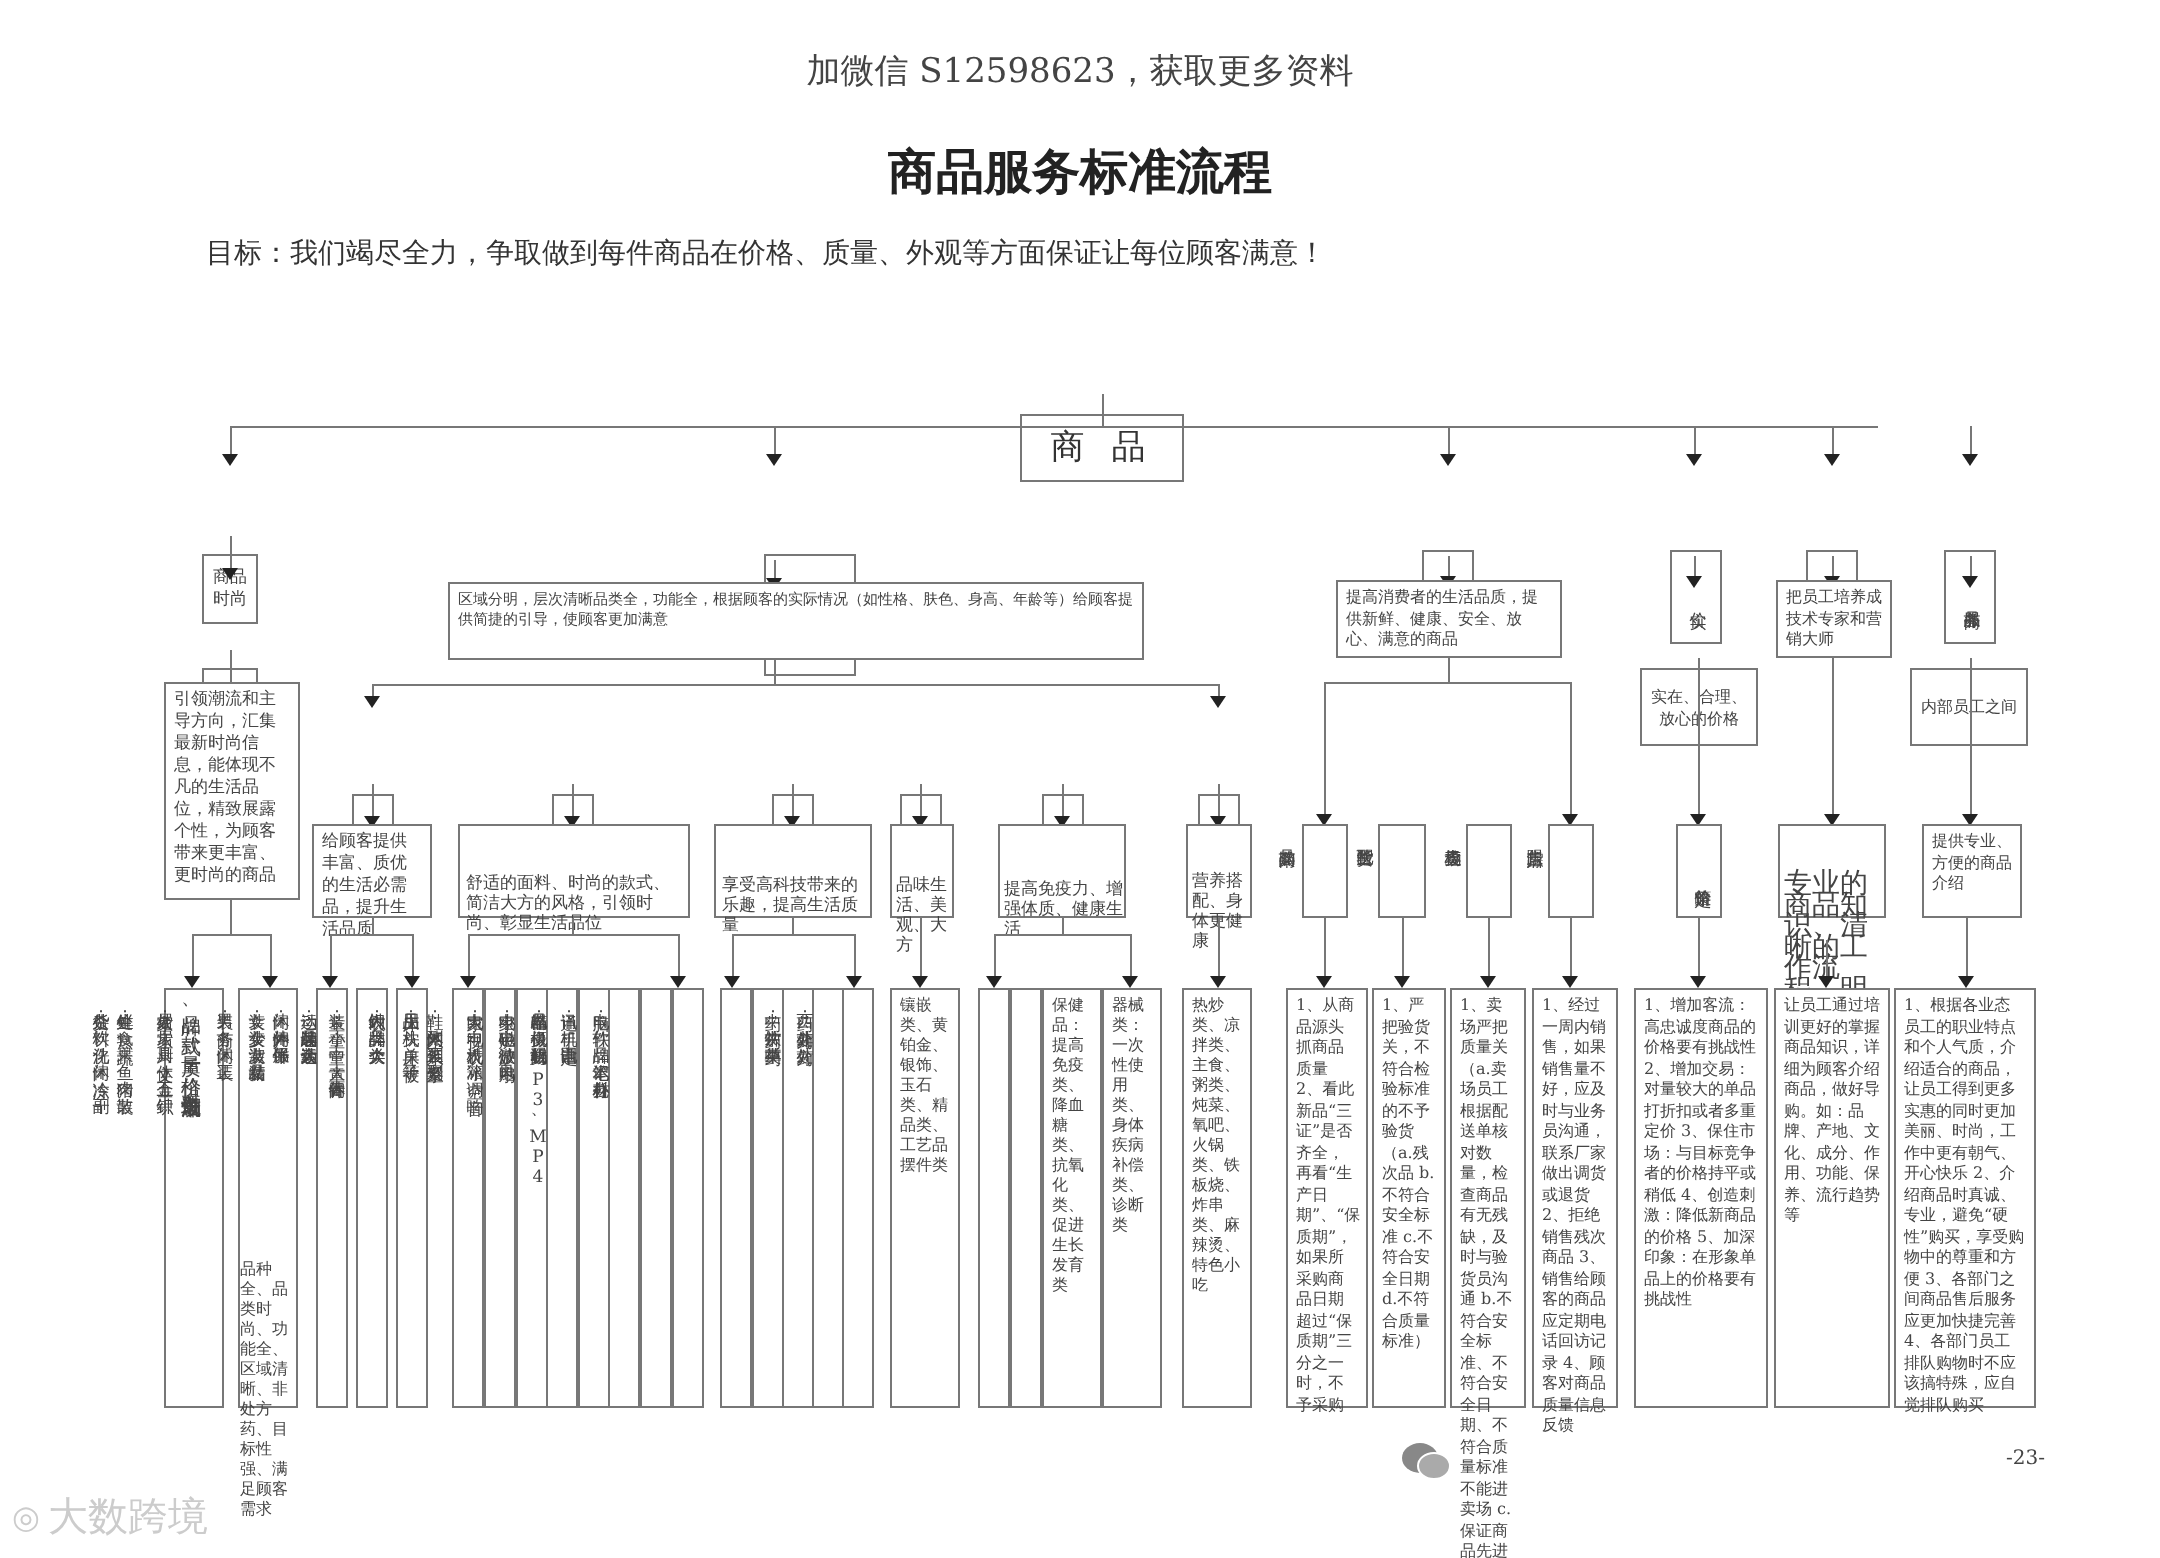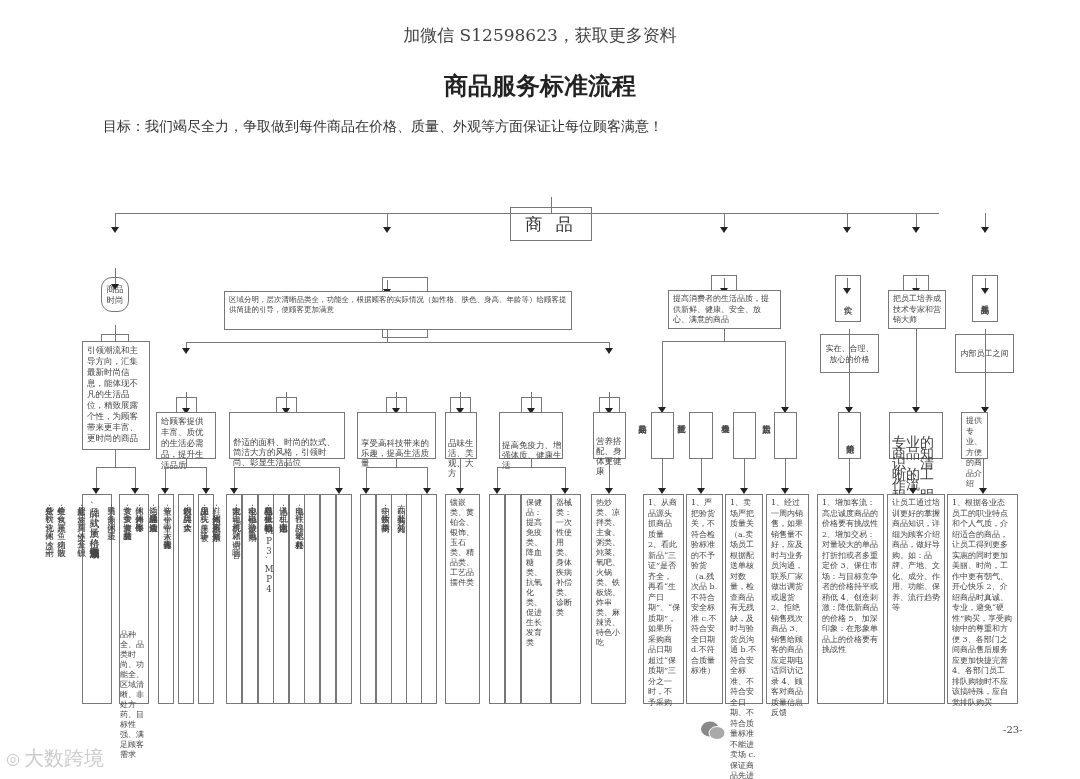--- a/index.html
+++ b/index.html
@@ -37,21 +37,21 @@
 <div class="arr" style="left:383px;top:227px;"></div>
 <div class="ln" style="left:724px;top:213px;width:1.3px;height:16px;"></div>
 <div class="arr" style="left:720px;top:227px;"></div>
 <div class="ln" style="left:847px;top:213px;width:1.3px;height:16px;"></div>
 <div class="arr" style="left:843px;top:227px;"></div>
 <div class="ln" style="left:916px;top:213px;width:1.3px;height:16px;"></div>
 <div class="arr" style="left:912px;top:227px;"></div>
 <div class="ln" style="left:985px;top:213px;width:1.3px;height:16px;"></div>
 <div class="arr" style="left:981px;top:227px;"></div>
 
-<div class="box center pad" style="left:101px;top:233px;width:28px;height:35px;border-radius:11px;">商品时尚</div>
+<div class="box center pad" style="left:101px;top:233px;width:28px;height:35px;">商品时尚</div>
 <div class="ln" style="left:115px;top:268px;width:1.3px;height:20px;"></div>
 <div class="arr" style="left:111px;top:284px;"></div>
 <div class="box center pad" style="left:101px;top:290px;width:28px;height:35px;">引领时尚</div>
 <div class="ln" style="left:115px;top:325px;width:1.3px;height:16px;"></div>
 <div class="box pad" style="left:82px;top:341px;width:68px;height:109px;">引领潮流和主导方向，汇集最新时尚信息，能体现不凡的生活品位，精致展露个性，为顾客带来更丰富、更时尚的商品</div>
 <div class="ln" style="left:115px;top:450px;width:1.3px;height:17px;"></div>
 <div class="ln" style="left:96px;top:467px;width:40px;height:1.3px;"></div>
 <div class="ln" style="left:96px;top:467px;width:1.3px;height:25px;"></div>
 <div class="arr" style="left:92px;top:488px;"></div>
 <div class="ln" style="left:135px;top:467px;width:1.3px;height:25px;"></div>
@@ -238,21 +238,21 @@
 <div class="ln" style="left:913px;top:470px;width:1.3px;height:22px;"></div>
 <div class="arr" style="left:909px;top:488px;"></div>
 <div class="box pad" style="left:887px;top:494px;width:58px;height:210px;font-size:8px;line-height:10.5px;">让员工通过培训更好的掌握商品知识，详细为顾客介绍商品，做好导购。如：品牌、产地、文化、成分、作用、功能、保养、流行趋势等</div>
 
 <div class="box center vt" style="left:972px;top:231px;width:26px;height:47px;">商品服务</div>
 <div class="ln" style="left:985px;top:278px;width:1.3px;height:14px;"></div>
 <div class="arr" style="left:981px;top:288px;"></div>
 <div class="box center pad" style="left:955px;top:290px;width:59px;height:39px;font-size:8px;">内部员工之间</div>
 <div class="ln" style="left:985px;top:329px;width:1.3px;height:82px;"></div>
 <div class="arr" style="left:981px;top:407px;"></div>
-<div class="box pad" style="left:961px;top:412px;width:27px;height:47px;font-size:8px;line-height:10.5px;">提供专业、方便的商品介绍</div>
+<div class="box pad" style="left:961px;top:412px;width:50px;height:47px;font-size:8px;line-height:10.5px;">提供专业、方便的商品介绍</div>
 <div class="ln" style="left:983px;top:459px;width:1.3px;height:33px;"></div>
 <div class="arr" style="left:979px;top:488px;"></div>
 <div class="box pad" style="left:947px;top:494px;width:71px;height:210px;font-size:8px;line-height:10.5px;">1、根据各业态员工的职业特点和个人气质，介绍适合的商品，让员工得到更多实惠的同时更加美丽、时尚，工作中更有朝气、开心快乐 2、介绍商品时真诚、专业，避免“硬性”购买，享受购物中的尊重和方便 3、各部门之间商品售后服务应更加快捷完善 4、各部门员工排队购物时不应该搞特殊，应自觉排队购买</div>
 
 <div id="pgnum" class="abs">-23-</div>
 <div id="wm-right" class="abs">
   <span style="display:inline-block;width:26px;height:22px;position:relative;">
     <svg width="26" height="22" viewBox="0 0 26 22">
         <ellipse cx="10" cy="9" rx="9" ry="7.5" fill="#888"></ellipse>
         <ellipse cx="17" cy="13" rx="8" ry="6.5" fill="#aaa" stroke="#fff" stroke-width="1"></ellipse>

